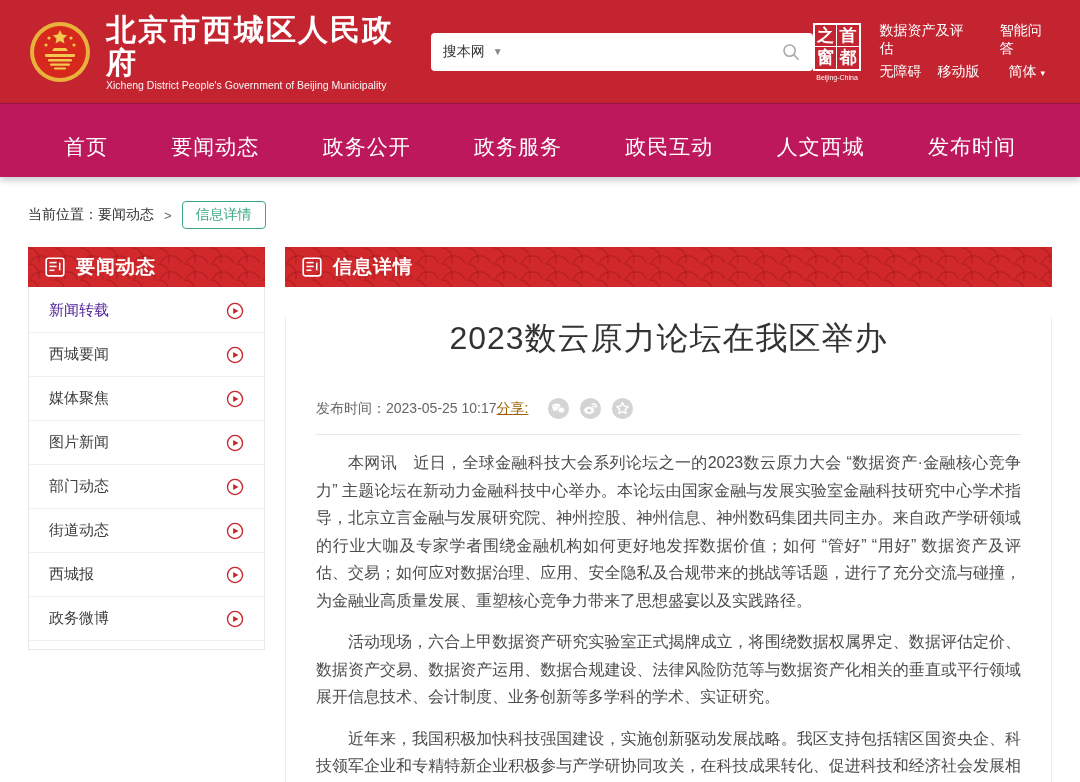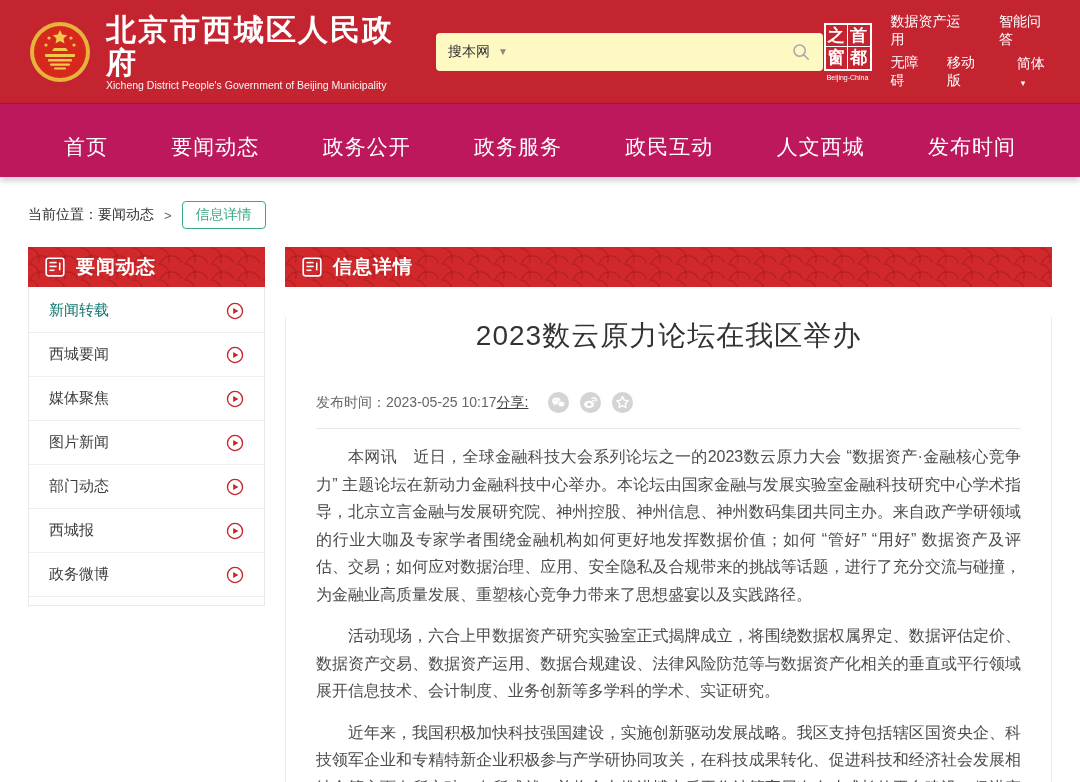--- a/index.html
+++ b/index.html
@@ -12,21 +12,21 @@
   .site-header {
     height:103px; background:#c32430; display:flex; align-items:center;
     padding:0 28px; position:relative;
   }
   .logo-block { display:flex; align-items:center; }
   .emblem { width:64px; height:64px; flex:0 0 auto; }
   .title-block { margin-left:14px; color:#fff; }
   .site-title { font-size:30px; font-weight:bold; letter-spacing:2px; line-height:1.1; }
   .site-subtitle { font-size:10.5px; opacity:.95; }
   .search-box {
-    margin-left:26px; width:402px; height:38px; background:#fef9c3; border-radius:4px;
+    margin-left:26px; width:402px; height:38px; background:#ffffff; border-radius:4px;
     display:flex; align-items:center; padding:0 12px;
   }
   .search-scope { font-size:14px; color:#333; display:flex; align-items:center; cursor:pointer; }
   .search-scope .caret { font-size:10px; color:#888; margin-left:8px; }
   .search-input { flex:1; border:none; outline:none; font-size:14px; margin:0 8px; background:transparent; }
   .search-mag { width:20px; height:20px; flex:0 0 auto; cursor:pointer; }
   .header-right { margin-left:auto; display:flex; align-items:center; }
   .portal-logo { width:52px; text-align:center; color:#fff; }
   .portal-grid {
     width:48px; height:48px; border:2px solid #fff; display:grid;
@@ -80,38 +80,38 @@
   .red-bar .bar-title { color:#fff; font-size:19px; font-weight:bold; letter-spacing:1px; }
   
   .sidebar { width:237px; flex:0 0 auto; }
   .side-list { border:1px solid #e9e9e9; border-top:none; padding:2px 0 8px 0; background:#fff; }
   .side-item {
     height:44px; display:flex; align-items:center; justify-content:space-between;
     padding:0 20px; border-bottom:1px solid #eee; cursor:pointer;
   }
   .side-item:last-child { border-bottom:1px solid #eee; }
   .side-label { font-size:15px; color:#3d3d3d; }
-  .side-item.active .side-label { color:#0f766e; }
+  .side-item.active .side-label { color:#4c1d95; }
   .play-icon { width:18px; height:18px; flex:0 0 auto; }
   
   .main-panel { flex:1; margin-left:20px; }
   .article-box {
     border:1px solid #ececec; border-top:none; background:#fff;
     padding:0 30px 40px 30px; min-height:480px;
   }
   .article-title {
-    text-align:center; font-size:28px; color:#333; font-weight:normal;
+    text-align:center; font-size:32px; color:#333; font-weight:normal;
     margin-top:30px; letter-spacing:1px;
   }
   .article-meta {
     display:flex; align-items:center; 
     margin-top:36px; font-size:14px; color:#666;
   }
   .share-group { display:flex; align-items:center; }
-  .share-label { margin-right:10px; color:#404040;text-decoration:underline; }
+  .share-label { margin-right:10px; color:#a16207;text-decoration:underline; }
   .share-btn { width:23px; height:23px; margin-left:9px; cursor:pointer; }
   .meta-rule { border:none; border-top:1px solid #e8e8e8; margin-top:14px; }
   .article-body { margin-top:10px; }
   .article-body p {
     font-size:16px; line-height:1.72; color:#4c4c4c; text-indent:2em;
     margin-top:14px; text-align:justify;
   }
 </style>
 </head>
 <body>
@@ -155,21 +155,21 @@
       <div class="portal-grid">
         <span>之</span>
         <span>首</span>
         <span>窗</span>
         <span>都</span>
       </div>
       <div class="portal-caption">Beijing-China</div>
     </div>
     <div class="header-links">
       <div class="hl-row">
-        <a>数据资产运用</a>
+        <a>数据资产及评估</a>
         <a>智能问答</a>
       </div>
       <div class="hl-row">
         <a>无障碍</a>
         <a>移动版</a>
         <a><span>简体</span><span class="hl-caret">▾</span></a>
       </div>
     </div>
   </div>
 </header>
@@ -230,20 +230,27 @@
       </div>
       <div class="side-item">
         <span class="side-label">图片新闻</span>
         <svg class="play-icon" viewBox="0 0 20 20">
             <circle cx="10" cy="10" r="8.4" fill="none" stroke="#c5262c" stroke-width="1.5"></circle>
             <path d="M8 6.6 L13.8 10 L8 13.4 Z" fill="#c5262c"></path>
           </svg>
       </div>
       <div class="side-item">
         <span class="side-label">部门动态</span>
+        <svg class="play-icon" viewBox="0 0 20 20">
+            <circle cx="10" cy="10" r="8.4" fill="none" stroke="#c5262c" stroke-width="1.5"></circle>
+            <path d="M8 6.6 L13.8 10 L8 13.4 Z" fill="#c5262c"></path>
+          </svg>
+      </div>
+      <div class="side-item">
+        <span class="side-label">街道动态</span>
         <svg class="play-icon" viewBox="0 0 20 20">
             <circle cx="10" cy="10" r="8.4" fill="none" stroke="#c5262c" stroke-width="1.5"></circle>
             <path d="M8 6.6 L13.8 10 L8 13.4 Z" fill="#c5262c"></path>
           </svg>
       </div>
       <div class="side-item">
         <span class="side-label">西城报</span>
         <svg class="play-icon" viewBox="0 0 20 20">
             <circle cx="10" cy="10" r="8.4" fill="none" stroke="#c5262c" stroke-width="1.5"></circle>
             <path d="M8 6.6 L13.8 10 L8 13.4 Z" fill="#c5262c"></path>

